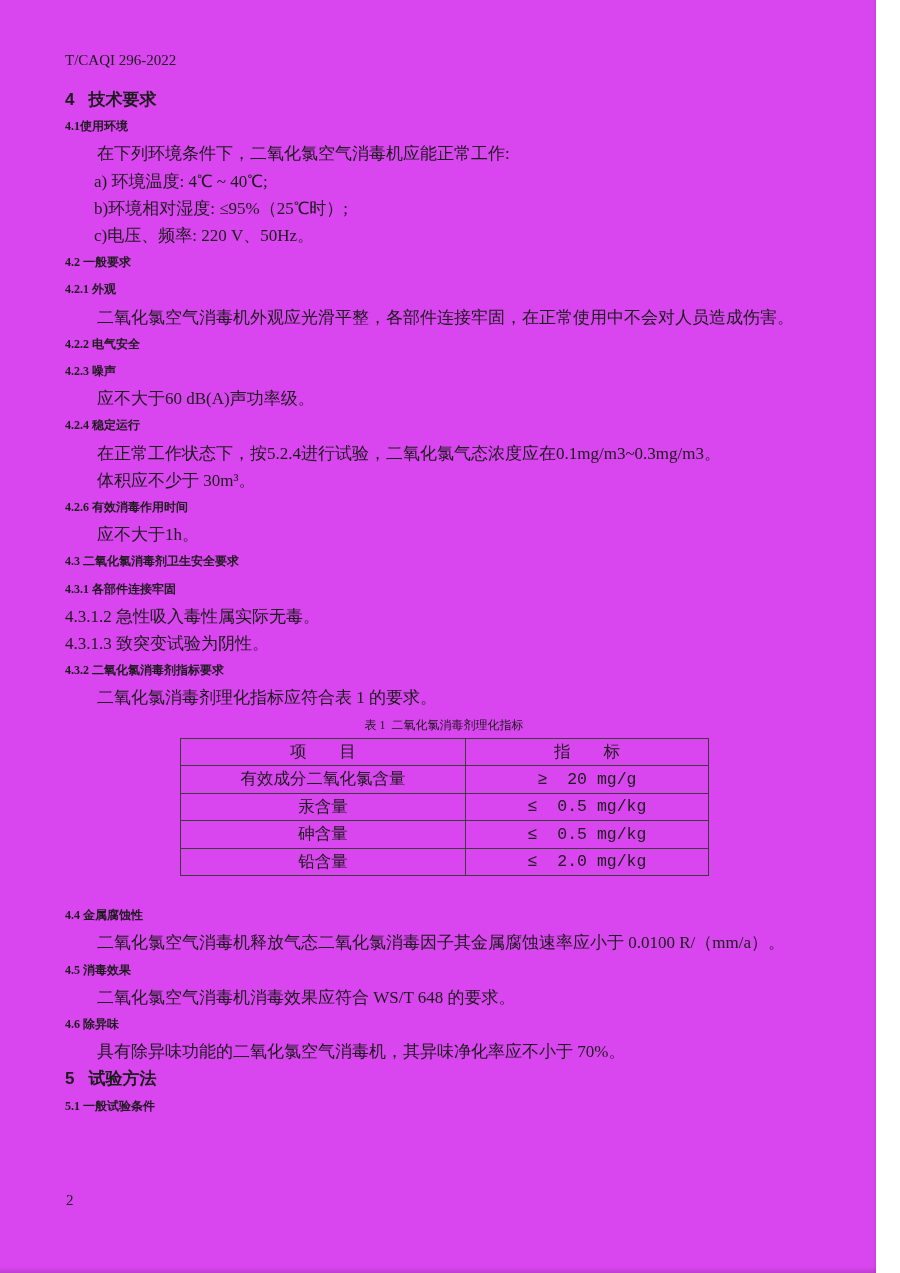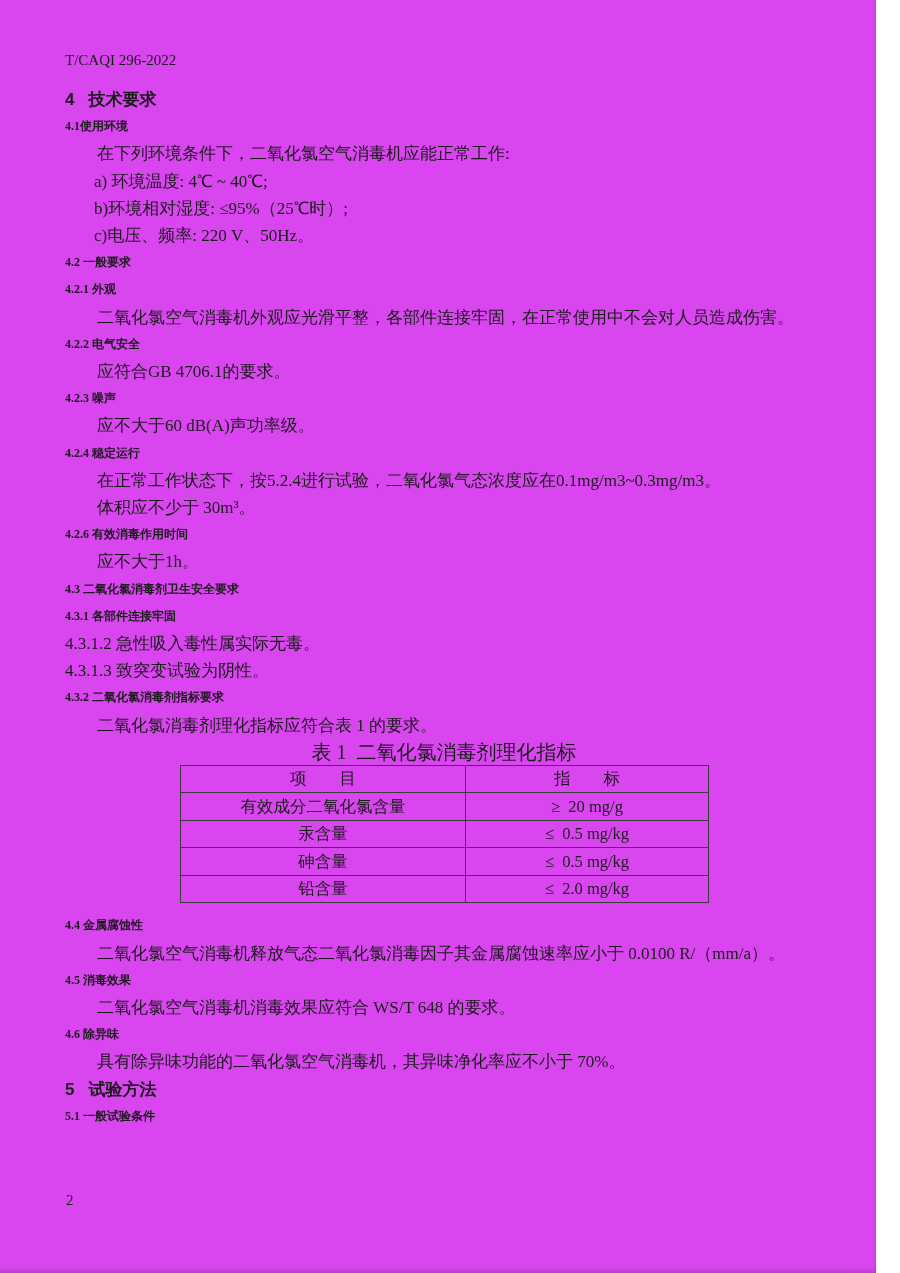--- a/index.html
+++ b/index.html
@@ -71,30 +71,31 @@
     padding-left: 29px;
   }
   .clause {
     padding-left: 0;
   }
 
   .table-caption {
     width: 528px;
     margin-left: 115px;
     text-align: center;
-    font-size: 20px;
+    font-size: 12px;
     line-height: 26px;
     white-space: pre-wrap;
   }
   table.spec {
     border-collapse: collapse;
     margin-left: 115px;
     width: 528px;
     table-layout: fixed;
-    margin-bottom: 9px;
+    margin-bottom: 26px;
+    font-family: Liberation Mono, monospace;
   }
   table.spec td, table.spec th {
     border: 1px solid #3c3c3c;
     height: 26.5px;
     padding: 0;
     text-align: center;
     vertical-align: middle;
     font-size: 16.5px;
     font-weight: normal;
     white-space: pre-wrap;
@@ -121,21 +122,20 @@
     <div class="line h2">4.1使用环境</div>
     <div class="line para">在下列环境条件下，二氧化氯空气消毒机应能正常工作:</div>
     <div class="line list-item">a) 环境温度: 4℃ ~ 40℃;</div>
     <div class="line list-item">b)环境相对湿度: ≤95%（25℃时）;</div>
     <div class="line list-item">c)电压、频率: 220 V、50Hz。</div>
 
     <div class="line h2">4.2 一般要求</div>
     <div class="line h2">4.2.1 外观</div>
     <div class="line para">二氧化氯空气消毒机外观应光滑平整，各部件连接牢固，在正常使用中不会对人员造成伤害。</div>
     <div class="line h2">4.2.2 电气安全</div>
-    <div class="line para">应符合GB 4706.1的要求。</div>
     <div class="line h2">4.2.3 噪声</div>
     <div class="line para">应不大于60 dB(A)声功率级。</div>
     <div class="line h2">4.2.4 稳定运行</div>
     <div class="line para">在正常工作状态下，按5.2.4进行试验，二氧化氯气态浓度应在0.1mg/m3~0.3mg/m3。</div>
     <div class="line para">体积应不少于 30m³。</div>
     <div class="line h2">4.2.6 有效消毒作用时间</div>
     <div class="line para">应不大于1h。</div>
 
     <div class="line h2">4.3 二氧化氯消毒剂卫生安全要求</div>
     <div class="line h2">4.3.1 各部件连接牢固</div>

